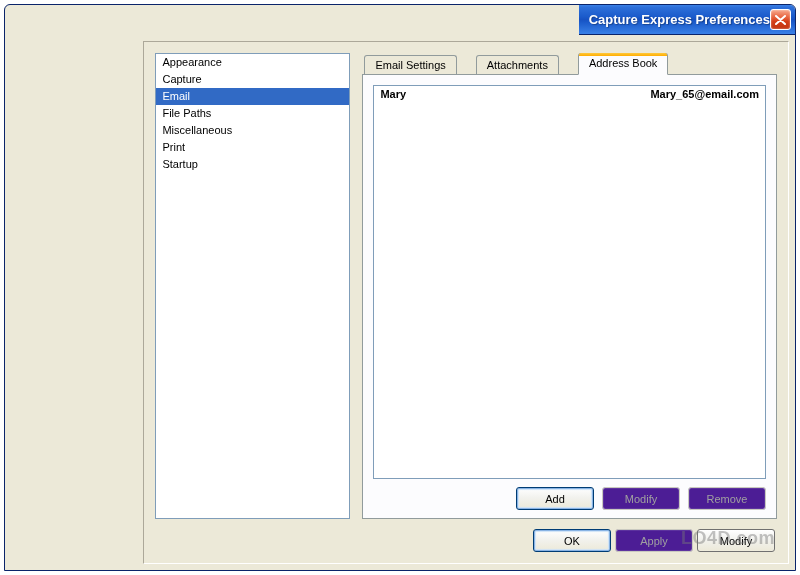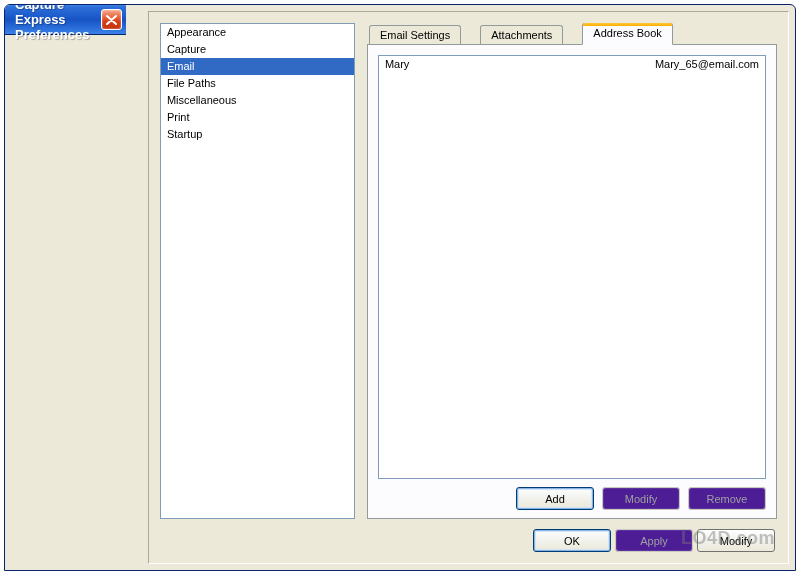--- a/index.html
+++ b/index.html
@@ -12,22 +12,23 @@
       position: relative;
       overflow: hidden;
     }
     .window {
       position: absolute;
       top: 4px; left: 4px; right: 4px; bottom: 4px;
       border: 1px solid #0a246a;
       border-radius: 6px 6px 0 0;
       overflow: hidden;
       display: flex;
-      flex-direction: row;
+      flex-direction: column;
       background: #ece9d8;
+      align-items: flex-end;
     }
     .titlebar {
       height: 30px;
       background: linear-gradient(to bottom, #3a81e7 0%, #2d6fd9 8%, #1b5bcb 40%, #1752c2 50%, #1b5bcb 60%, #3a81e7 100%);
       display: flex;
       align-items: center;
       padding: 0 4px 0 10px;
       color: #fff;
       border-bottom: 1px solid #0a246a;
     }
@@ -137,20 +138,21 @@
       flex: 1;
       display: flex;
       flex-direction: column;
       padding: 10px 10px 8px 10px;
       z-index: 1;
     }
     .listbox {
       flex: 1;
       border: 1px solid #7f9db9;
       background: #fff;
+      font-weight: bold;
     }
     .list-row {
       display: flex;
       padding: 2px 6px;
       height:17px;
       line-height:13px;
       font-size: 11px;
     }
     .list-col-name { flex: 0 0 270px; }
     .list-col-email { flex: 1; }

